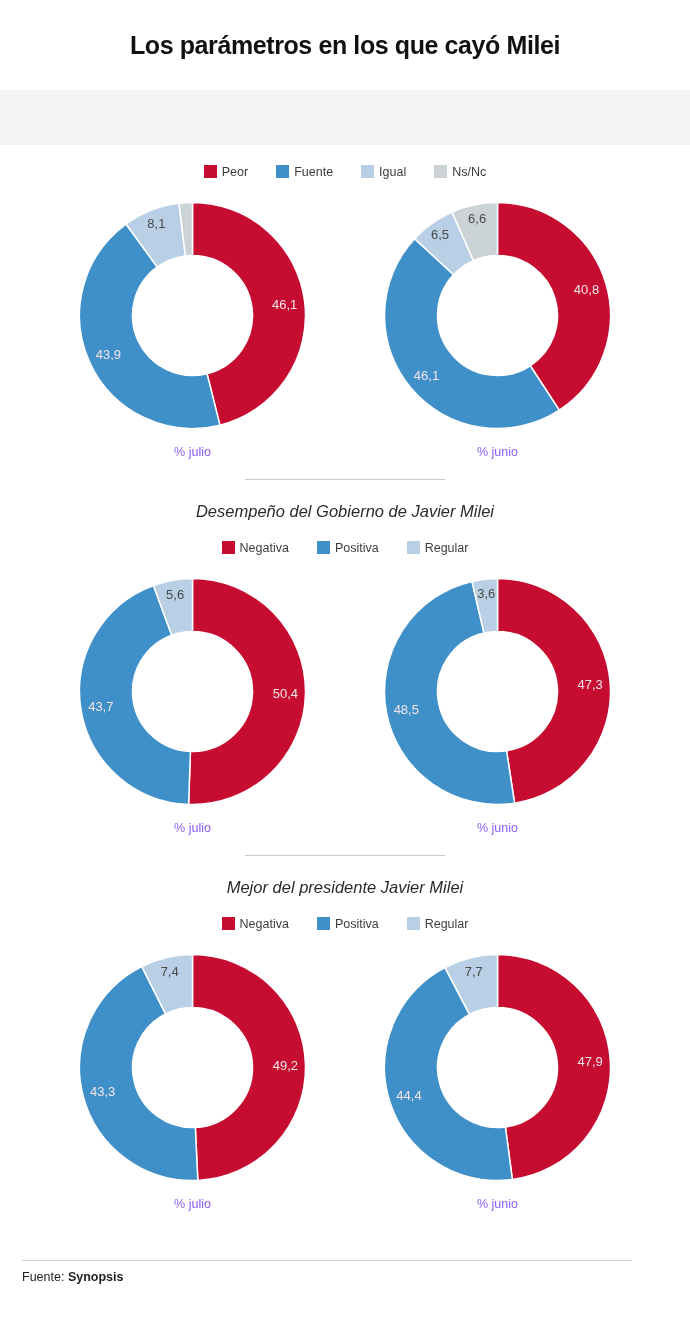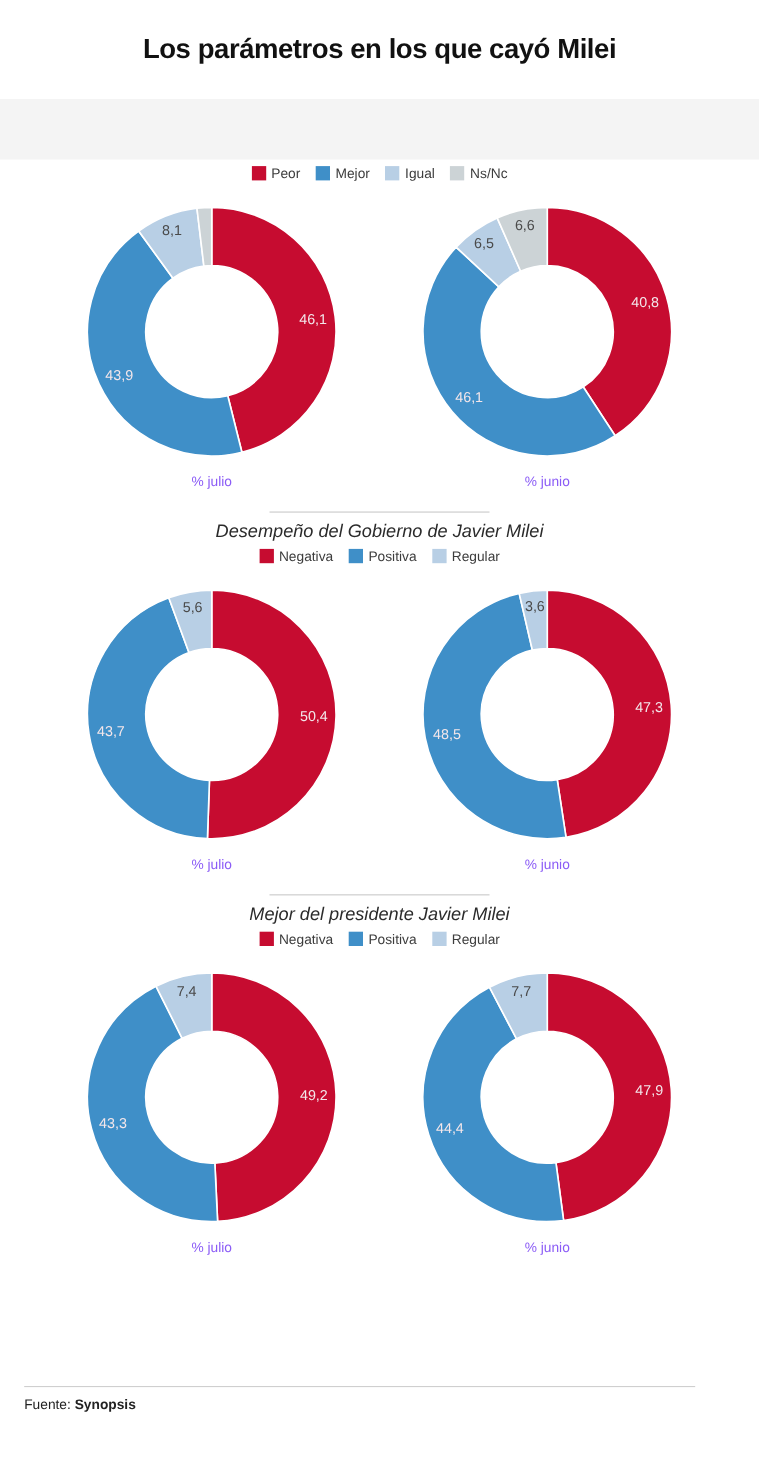--- a/index.html
+++ b/index.html
@@ -31,22 +31,22 @@
     height: 55px;
     background: #f4f4f4;
     width: 100%;
   }
 
   
   .legend {
     display: flex;
     justify-content: center;
     align-items: center;
-    gap: 14px;
-    margin-top: 6px;
+    gap: 28px;
+    margin-top: 20px;
     margin-bottom: 2px;
   }
   .legend-item {
     display: flex;
     align-items: center;
     gap: 5px;
     font-size: 12.5px;
     color: #3d3d3d;
   }
   .legend-swatch {
@@ -68,21 +68,21 @@
   .section-divider {
     width: 200px;
     height: 1px;
     background: #c9c9c9;
   }
   .section-title {
     text-align: center;
     font-style: italic;
     font-size: 16.5px;
     color: #2b2b2b;
-    margin: 8px 0 0 0;
+    margin: 22px 0 0 0;
     font-weight: normal;
   }
 
   
   .donut-row {
     display: flex;
     justify-content: center;
     align-items: flex-start;
     gap: 60px;
     margin-top: 14px;
@@ -136,21 +136,21 @@
 
 <div id="sections-root">
     <div class="section">
       <div class="legend">
         <div class="legend-item">
           <span class="legend-swatch" style="background: rgb(198, 12, 48);"></span>
           <span>Peor</span>
         </div>
         <div class="legend-item">
           <span class="legend-swatch" style="background: rgb(63, 143, 200);"></span>
-          <span>Mejor</span>
+          <span>Fuente</span>
         </div>
         <div class="legend-item">
           <span class="legend-swatch" style="background: rgb(184, 207, 229);"></span>
           <span>Igual</span>
         </div>
         <div class="legend-item">
           <span class="legend-swatch" style="background: rgb(204, 211, 214);"></span>
           <span>Ns/Nc</span>
         </div>
       </div>

